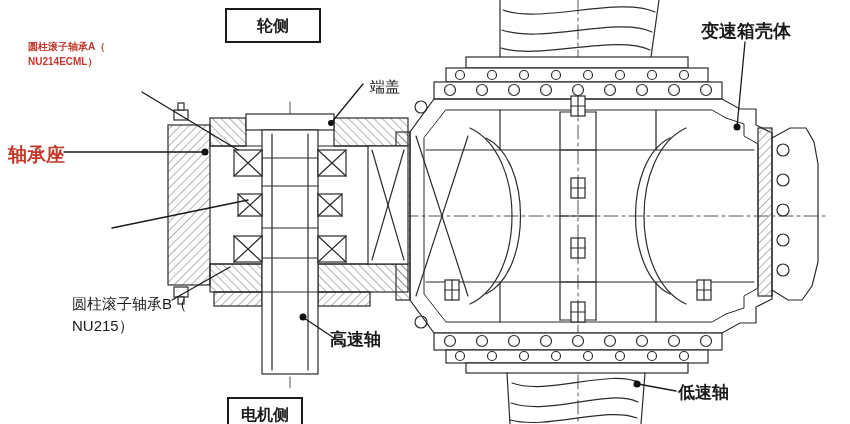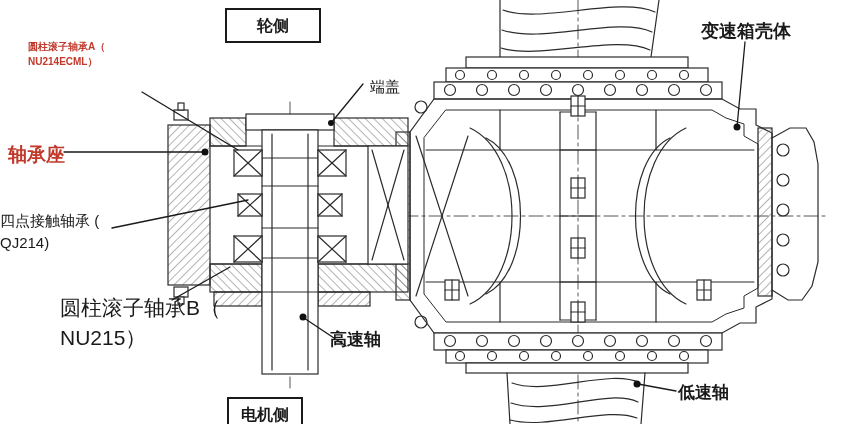--- a/index.html
+++ b/index.html
@@ -267,24 +267,22 @@
 NU214ECML）</div>
 
   <div class="lbl boxed" style="left:225px; top:8px; width:96px;">轮侧</div>
 
   <div class="lbl" style="left:348px; top:76px; font-size:15px;margin-left:22px;">端盖</div>
 
   <div class="lbl" style="left:701px; top:18px; font-size:18px; font-weight:700;">变速箱壳体</div>
 
   <div class="lbl red" style="left:8px; top:141px; font-size:19px;">轴承座</div>
 
-  <div class="lbl" style="left:0px; top:210px; font-size:15px;">四点接触轴承 (
-QJ214)</div>
-
-  <div class="lbl" style="left:60px; top:293px; font-size:21px;">圆柱滚子轴承B（
+
+  <div class="lbl" style="left:72px; top:293px; font-size:15px;">圆柱滚子轴承B（
 NU215）</div>
 
   <div class="lbl" style="left:330px; top:328px; font-size:17px; font-weight:700;">高速轴</div>
 
   <div class="lbl boxed" style="left:227px; top:397px; width:76px;">电机侧</div>
 
   <div class="lbl" style="left:678px; top:381px; font-size:17px; font-weight:700;font-family:Liberation Serif, serif;">低速轴</div>
 
 </div>
 

